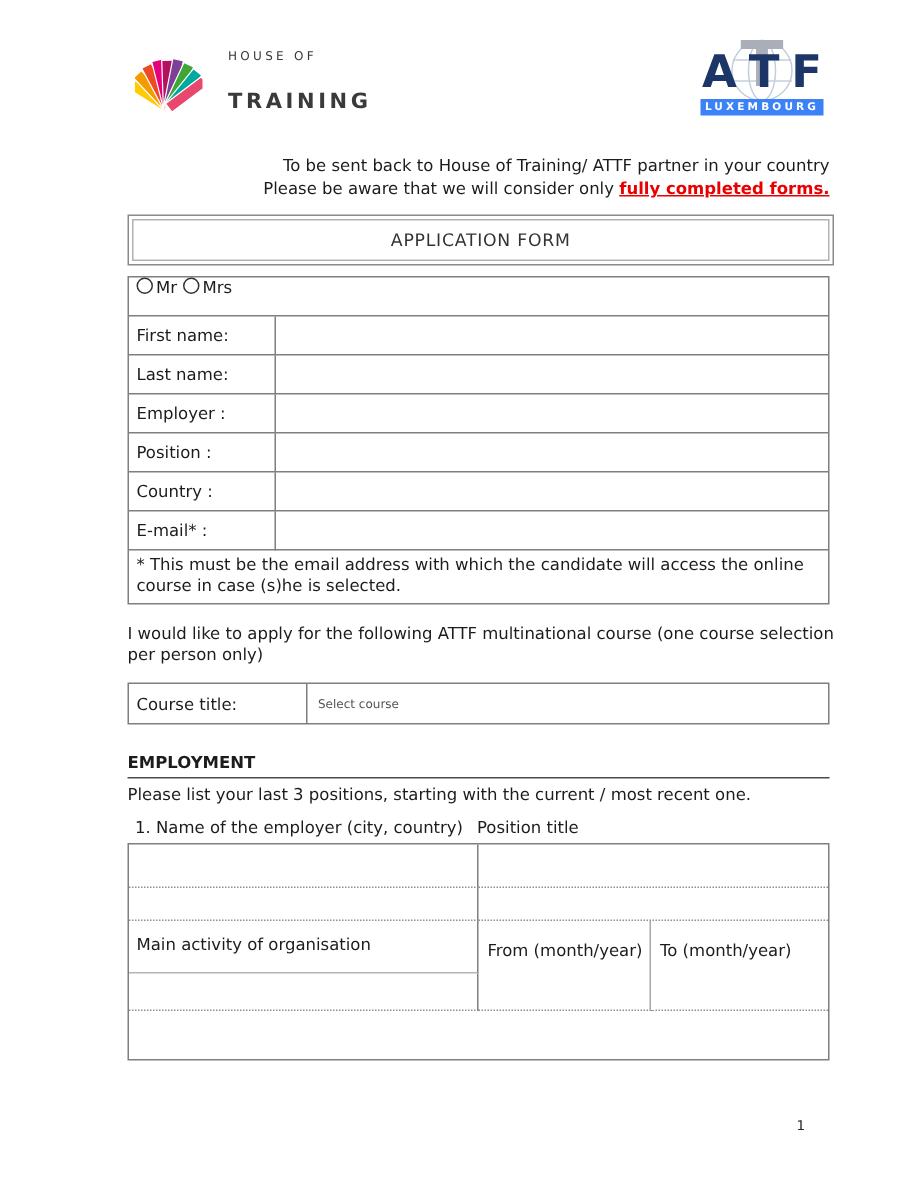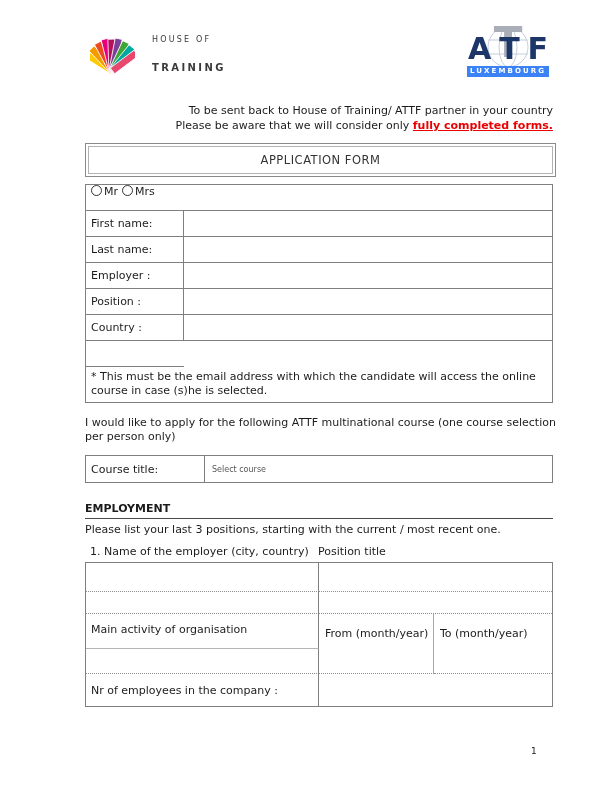--- a/index.html
+++ b/index.html
@@ -4,21 +4,21 @@
 <style>
   html,body{margin:0;padding:0;background:#ffffff;}
   .page{
     position:relative;width:612px;height:792px;background:#fff;overflow:hidden;
     font-family:"DejaVu Sans","Liberation Sans",sans-serif;font-size:11px;color:#1c1c1c;padding-left:32px;
   }
   
   .hot-logo{position:absolute;left:90px;top:33px;display:flex;align-items:center;}
   .hot-text{margin-left:17px;color:#3a3a3a;}
   .hot-text .l1{font-size:8px;letter-spacing:2.2px;}
-  .hot-text .l2{font-size:10px;font-weight:bold;letter-spacing:2.4px;margin-top:18px;}
+  .hot-text .l2{font-size:14px;font-weight:bold;letter-spacing:2.4px;margin-top:18px;}
   .attf{position:absolute;left:467px;top:27px;width:82px;height:50px;}
   .attf svg.globe{position:absolute;left:0;top:-2px;}
   .attf .tgray{position:absolute;left:50%;top:-5px;transform:translateX(-50%);
     font-size:42px;font-weight:bold;color:#a9aeb8;line-height:1;z-index:1;}
   .attf .letters{position:absolute;left:0;top:7px;width:100%;display:flex;justify-content:space-between;
     padding:0 1px;box-sizing:border-box;font-size:30px;font-weight:bold;color:#1d3668;line-height:1;z-index:2;}
   .attf .banner{position:absolute;left:0;bottom:0;width:100%;height:11px;background:#3b82f6;
     color:#fff;font-size:7px;font-weight:bold;letter-spacing:2.1px;text-align:center;line-height:11px;z-index:3;}
   
   .intro{position:absolute;left:85px;top:103px;width:468px;text-align:right;line-height:15px;}
@@ -148,20 +148,21 @@
 
     <div class="plabel">Employer :</div>
     <div class="pvalue"></div>
 
     <div class="plabel">Position :</div>
     <div class="pvalue"></div>
 
     <div class="plabel">Country :</div>
     <div class="pvalue"></div>
 
+    <div class="plabel">E-mail* :</div>
     <div class="pvalue"></div>
 
     <div class="pfoot">* This must be the email address with which the candidate will access the online course in case (s)he is selected.</div>
   </div>
 
   <div class="course-intro">I would like to apply for the following ATTF multinational course (one course selection per person only)</div>
   <div class="ctable">
     <div class="clabel">Course title:</div>
     <div class="cselect">Select course</div>
   </div>
@@ -178,18 +179,17 @@
     <div class="bd-b-dot" style="grid-area:1/2/2/4"></div>
 
     <div class="bd-r bd-b-dot" style="grid-area:2/1/3/2"></div>
     <div class="bd-b-dot" style="grid-area:2/2/3/4"></div>
 
     <div class="e-main">Main activity of organisation</div>
     <div class="e-from">From (month/year)</div>
     <div class="e-to">To (month/year)</div>
     <div class="bd-r bd-b-dot" style="grid-area:4/1/5/2"></div>
 
-    <div class="e-nr">Nr of employees in the company :</div>
     <div style="grid-area:5/2/6/4"></div>
   </div>
 
   <div class="page-num">1</div>
 </div>
 
 </body></html>

